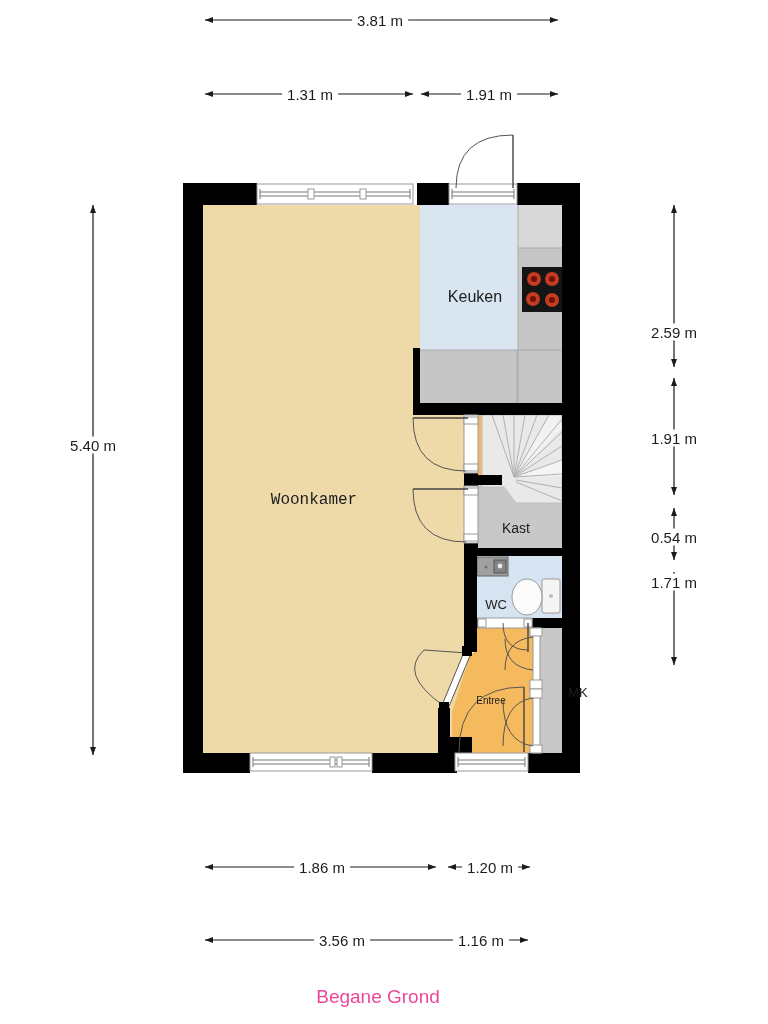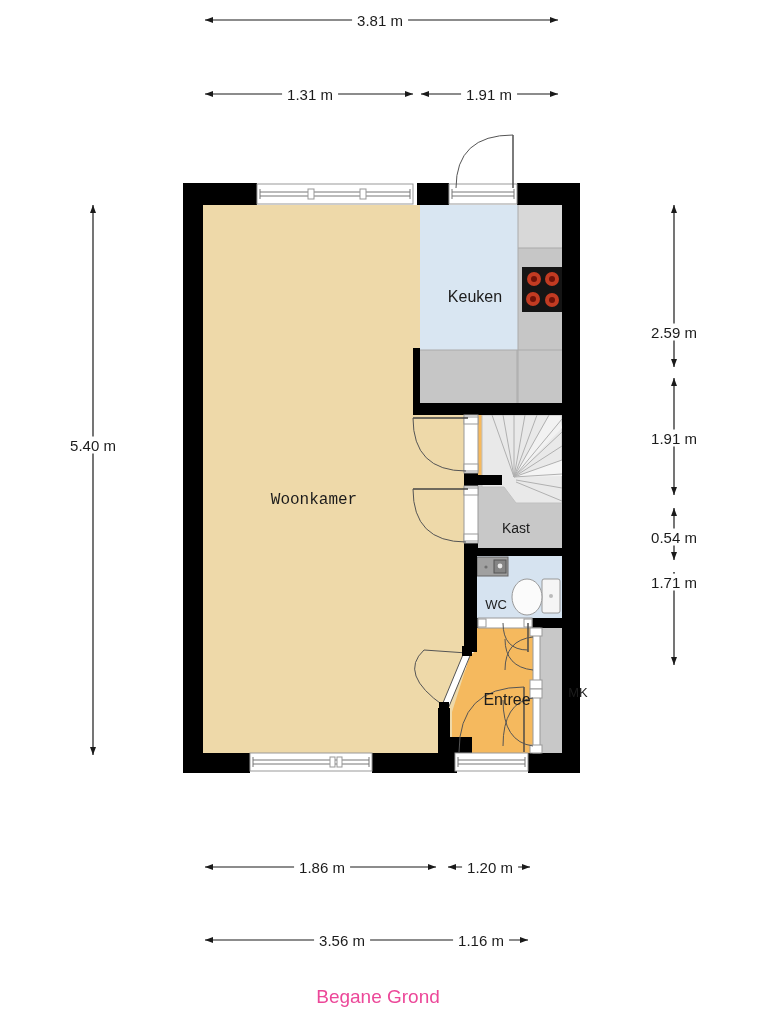--- a/index.html
+++ b/index.html
@@ -255,21 +255,21 @@
     <line class="dimline" x1="477" y1="940" x2="528" y2="940"></line>
     <polygon class="dimhead" points="477,940 485,937 485,943"></polygon>
     <polygon class="dimhead" points="528,940 520,937 520,943"></polygon>
   </g>
 </svg>
 
 <div class="lbl room" style="left:314px;top:500px;font-family:Liberation Mono, monospace;">Woonkamer</div>
 <div class="lbl room" style="left:475px;top:297px;">Keuken</div>
 <div class="lbl room" style="left:516px;top:528px;font-size:14px;">Kast</div>
 <div class="lbl room" style="left:496px;top:604px;font-size:13px;background:transparent;">WC</div>
-<div class="lbl room" style="left:491px;top:700px;font-size:16px;margin-left:16px;">Entree</div>
+<div class="lbl room" style="left:491px;top:700px;font-size:10px;">Entree</div>
 <div class="lbl room" style="left:552px;top:692px;font-size:13px;margin-left:26px;">MK</div>
 
 <div class="lbl dim" style="left:380px;top:20px;">3.81 m</div>
 <div class="lbl dim" style="left:310px;top:94px;">1.31 m</div>
 <div class="lbl dim" style="left:489px;top:94px;">1.91 m</div>
 
 <div class="lbl dim" style="left:93px;top:445px;">5.40 m</div>
 
 <div class="lbl dim" style="left:674px;top:287px;margin-top:45px;">2.59 m</div>
 <div class="lbl dim" style="left:674px;top:438px;">1.91 m</div>

